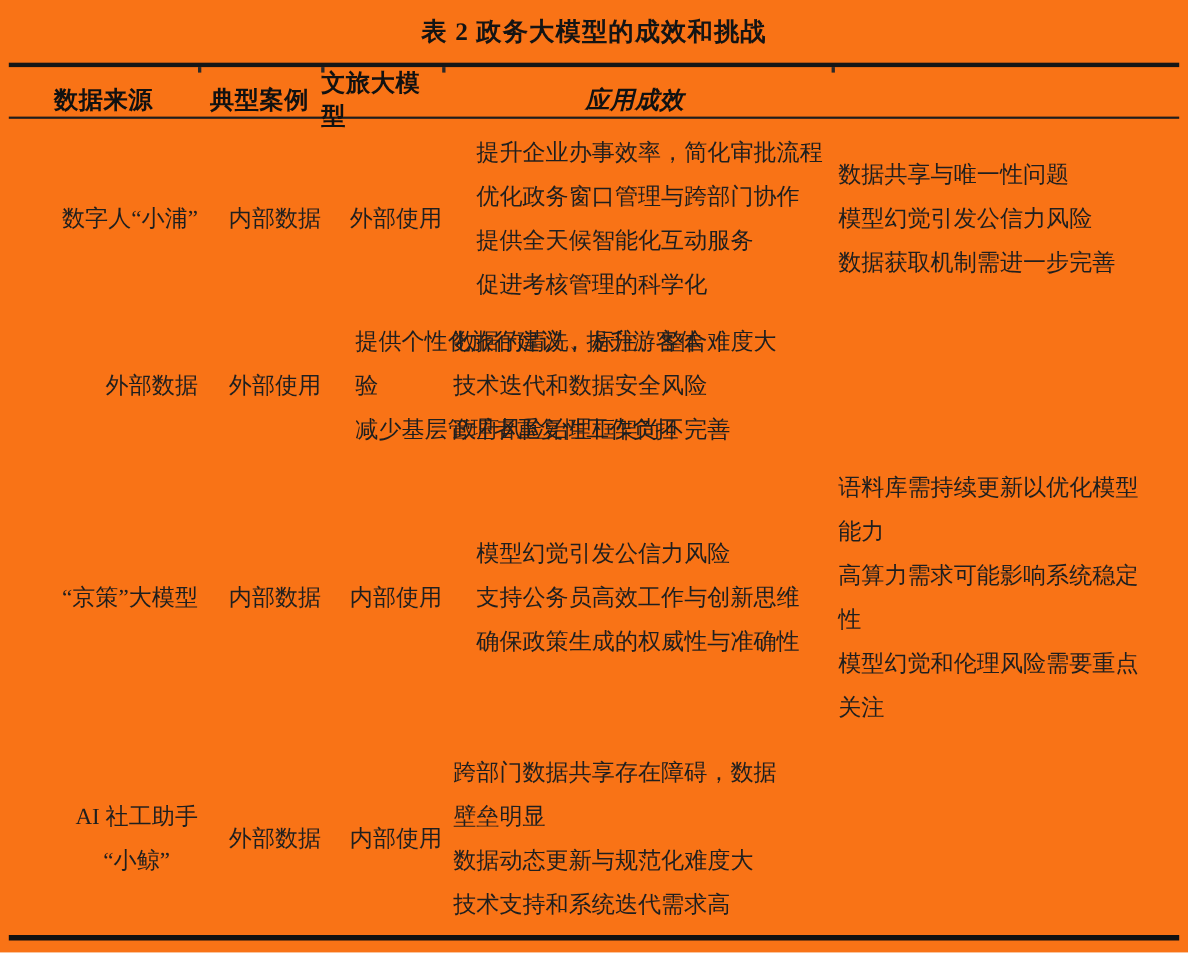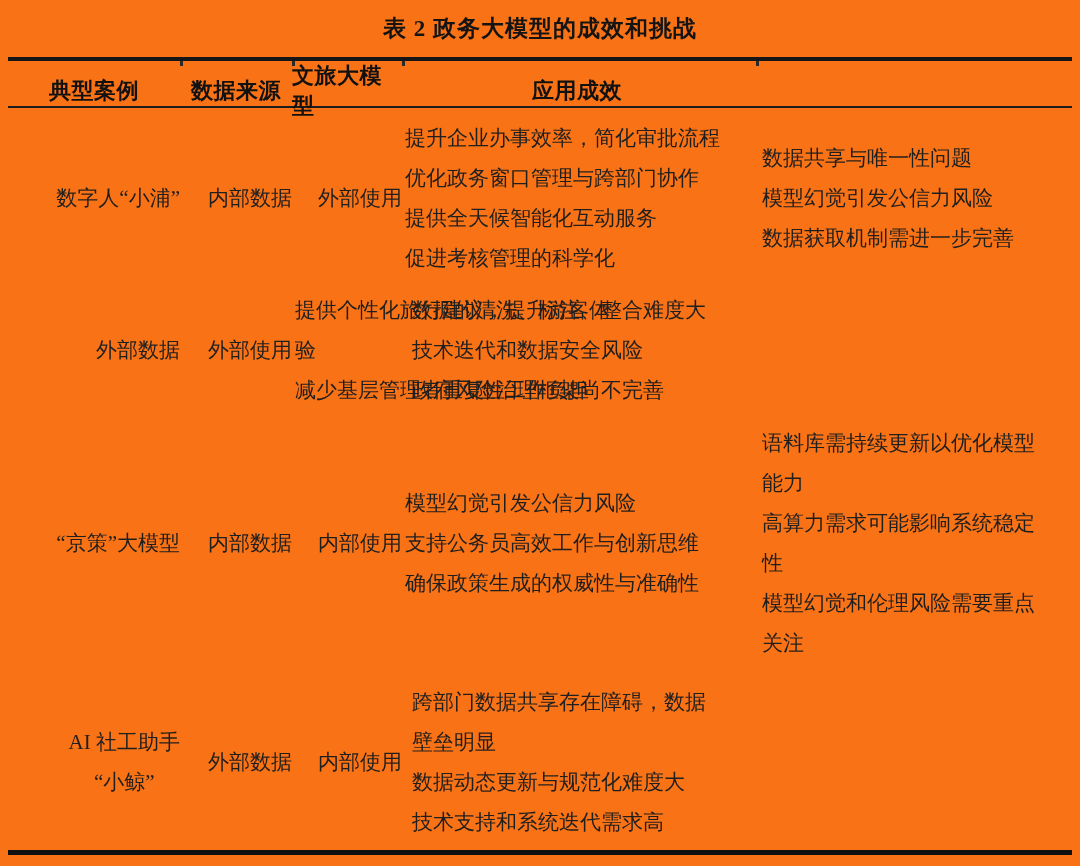--- a/index.html
+++ b/index.html
@@ -67,35 +67,36 @@
     display: flex;
     align-items: center;
     justify-content: center;
     font-size: 22px;
     font-weight: 700;
     color: #111;
     letter-spacing: 0.5px;
   }
   .header-cell.h4, .header-cell.h5 {
     justify-content: center;
+    font-style: italic;
   }
   .body-row.r1 { height: 179px; }
   .body-row.r2 { height: 125px; }
   .body-row.r3 { height: 262px; }
   .body-row.r4 { height: 176px; }
   .cell {
     display: flex;
     align-items: center;
     font-size: 21px;
     line-height: 40px;
   }
   .cell.center {
     justify-content: flex-end;
   }
-  .cell.c4 { padding-left: 3px; }
+  .cell.c4 { padding-left: 3px; margin-left: 28px; }
   .cell.c5 { padding-left: 10px; }
   .cell-text {
     white-space: pre;
   }
   .cell.center .cell-text {
     text-align: center;
   }
 </style>
 </head>
 <body>
@@ -107,22 +108,22 @@
   <div class="tablewrap">
 
     <div class="rule-top">
       <span class="tick t1"></span>
       <span class="tick t2"></span>
       <span class="tick t3"></span>
       <span class="tick t4"></span>
     </div>
 
     <div class="grid-row header-row">
+      <div class="header-cell h2">数据来源</div>
       <div class="header-cell h1">典型案例</div>
-      <div class="header-cell h2">数据来源</div>
       <div class="header-cell h3">文旅大模型</div>
       <div class="header-cell h4">应用成效</div>
     </div>
 
     <div class="rule-header"></div>
 
     <div class="grid-row body-row r1">
       <div class="cell center c1">
           <div class="cell-text">数字人“小浦”</div>
         </div>

